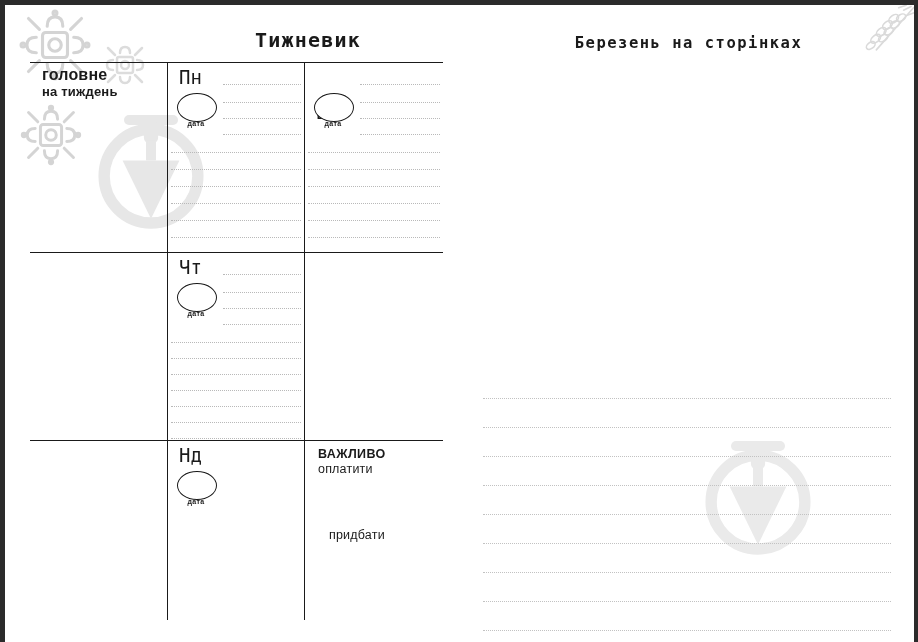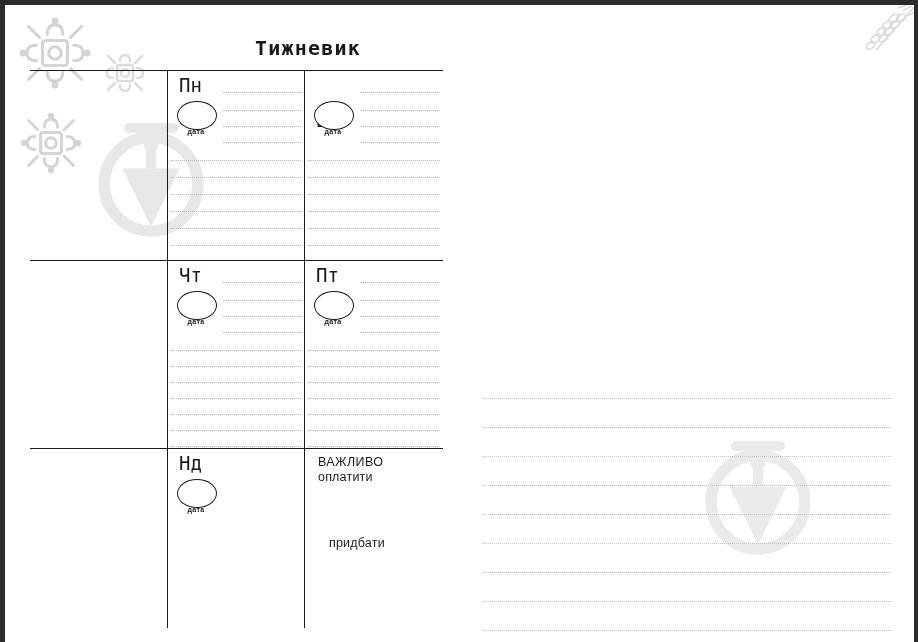--- a/index.html
+++ b/index.html
@@ -13,21 +13,21 @@
   
   .edge-left{position:absolute;left:0;top:0;width:5px;height:642px;background:#2b2b2b;}
   .edge-top{position:absolute;left:0;top:0;width:918px;height:5px;background:#2b2b2b;}
   .edge-top-right{position:absolute;right:0;top:0;width:4px;height:642px;background:#2b2b2b;}
 
   
   .wm{position:absolute;pointer-events:none;}
   .wm svg{display:block;}
 
   
-  .left-page{position:absolute;left:0;top:8px;width:459px;height:543px;}
+  .left-page{position:absolute;left:0;top:0;width:459px;height:543px;}
 
   .planner-title{
     position:absolute;left:178px;top:28px;width:260px;
     text-align:center;
     font-family:"DejaVu Sans Mono","Liberation Mono",monospace;
     font-size:20px;font-weight:700;letter-spacing:1.2px;color:#1a1a1a;
   }
 
   .grid{
     position:absolute;left:30px;top:62px;width:413px;height:558px;
@@ -55,21 +55,21 @@
     border-top:1.4px dotted #b9b9b9;
   }
 
   .main-head{
     position:absolute;left:42px;top:66px;width:120px;
   }
   .main-head .l1{font-size:16px;font-weight:700;color:#1a1a1a;letter-spacing:.2px;line-height:18px;}
   .main-head .l2{font-size:13px;font-weight:700;color:#1a1a1a;letter-spacing:.2px;line-height:16px;}
 
   .vazh{position:absolute;}
-  .vazh .t1{font-size:12.5px;font-weight:400;letter-spacing:.4px;color:#1a1a1a;line-height:15px;}
+  .vazh .t1{font-size:12.5px;font-weight:700;letter-spacing:.4px;color:#1a1a1a;line-height:15px;}
   .vazh .t2{font-size:12.5px;font-weight:400;letter-spacing:.2px;color:#1a1a1a;line-height:15px;}
   .vazh .t3{font-size:12.5px;font-weight:400;letter-spacing:.2px;color:#1a1a1a;}
 
   
   .right-page{position:absolute;left:459px;top:0;width:459px;height:642px;}
   .rp-title{
     position:absolute;left:0;top:34px;width:459px;text-align:center;
     font-family:"DejaVu Sans Mono","Liberation Mono",monospace;
     font-size:15.5px;font-weight:700;letter-spacing:1.5px;color:#1a1a1a;
   }
@@ -135,20 +135,24 @@
         <circle cx="50" cy="55" r="33" fill="none" stroke="#e7e7e7" stroke-width="8"></circle>
         <rect x="31" y="12" width="38" height="7" rx="3.5" fill="#e7e7e7"></rect>
         <rect x="45" y="16" width="10" height="16" rx="4" fill="#e7e7e7"></rect>
         <rect x="46.5" y="30" width="7" height="14" fill="#e7e7e7"></rect>
         <path d="M30 44 L70 44 L50 85 Z" fill="#e7e7e7"></path>
       </svg>
     </div>
 
     <div class="planner-title">Тижневик</div>
 
+    <div class="main-head">
+      <div class="l1">головне</div>
+      <div class="l2">на тиждень</div>
+    </div>
 
     <div class="grid">
 
       <div class="hrule" style="top:0px;width:413px;"></div>
       <div class="hrule" style="top:190px;width:413px;"></div>
       <div class="hrule" style="top:378px;width:413px;"></div>
 
       <div class="vrule" style="left:137px;top:0px;height:558px;"></div>
       <div class="vrule" style="left:274px;top:0px;height:558px;"></div>
 
@@ -197,36 +201,20 @@
         <div class="dline" style="left:56px;top:72px;width:78px;"></div>
         <div class="dline" style="left:4px;top:90px;width:130px;"></div>
         <div class="dline" style="left:4px;top:106px;width:130px;"></div>
         <div class="dline" style="left:4px;top:122px;width:130px;"></div>
         <div class="dline" style="left:4px;top:138px;width:130px;"></div>
         <div class="dline" style="left:4px;top:154px;width:130px;"></div>
         <div class="dline" style="left:4px;top:170px;width:130px;"></div>
         <div class="dline" style="left:4px;top:186px;width:130px;"></div>
       </div>
 
-      <div class="cell" style="left:274px;top:190px;width:139px;height:188px;">
-        <div class="daylabel" style="position:absolute;left:12px;top:5px;">Пт</div>
-        <div class="date-oval" style="position:absolute;left:10px;top:28px;"></div>
-        <div class="date-cap" style="position:absolute;left:10px;top:57px;">дата</div>
-        <div class="dline" style="left:56px;top:22px;width:80px;"></div>
-        <div class="dline" style="left:56px;top:40px;width:80px;"></div>
-        <div class="dline" style="left:56px;top:56px;width:80px;"></div>
-        <div class="dline" style="left:56px;top:72px;width:80px;"></div>
-        <div class="dline" style="left:4px;top:90px;width:132px;"></div>
-        <div class="dline" style="left:4px;top:106px;width:132px;"></div>
-        <div class="dline" style="left:4px;top:122px;width:132px;"></div>
-        <div class="dline" style="left:4px;top:138px;width:132px;"></div>
-        <div class="dline" style="left:4px;top:154px;width:132px;"></div>
-        <div class="dline" style="left:4px;top:170px;width:132px;"></div>
-        <div class="dline" style="left:4px;top:186px;width:132px;"></div>
-      </div>
 
 
       <div class="cell" style="left:137px;top:378px;width:137px;height:180px;">
         <div class="daylabel" style="position:absolute;left:12px;top:5px;">Нд</div>
         <div class="date-oval" style="position:absolute;left:10px;top:28px;"></div>
         <div class="date-cap" style="position:absolute;left:10px;top:57px;">дата</div>
       </div>
 
       <div class="cell vazh" style="left:274px;top:378px;width:139px;height:180px;">
         <div class="t1" style="position:absolute;left:14px;top:7px;">ВАЖЛИВО</div>
@@ -258,20 +246,21 @@
     <div class="wm" style="left:228px;top:424px;">
       <svg width="142" height="142" viewBox="0 0 100 100">
         <circle cx="50" cy="55" r="33" fill="none" stroke="#eaeaea" stroke-width="8"></circle>
         <rect x="31" y="12" width="38" height="7" rx="3.5" fill="#eaeaea"></rect>
         <rect x="45" y="16" width="10" height="16" rx="4" fill="#eaeaea"></rect>
         <rect x="46.5" y="30" width="7" height="14" fill="#eaeaea"></rect>
         <path d="M30 44 L70 44 L50 85 Z" fill="#eaeaea"></path>
       </svg>
     </div>
 
+    <div class="rp-title">Березень на сторінках</div>
 
 
 
     <div class="rline" style="left:24px;top:398px;width:408px;"></div>
     <div class="rline" style="left:24px;top:427px;width:408px;"></div>
     <div class="rline" style="left:24px;top:456px;width:408px;"></div>
     <div class="rline" style="left:24px;top:485px;width:408px;"></div>
     <div class="rline" style="left:24px;top:514px;width:408px;"></div>
     <div class="rline" style="left:24px;top:543px;width:408px;"></div>
     <div class="rline" style="left:24px;top:572px;width:408px;"></div>

